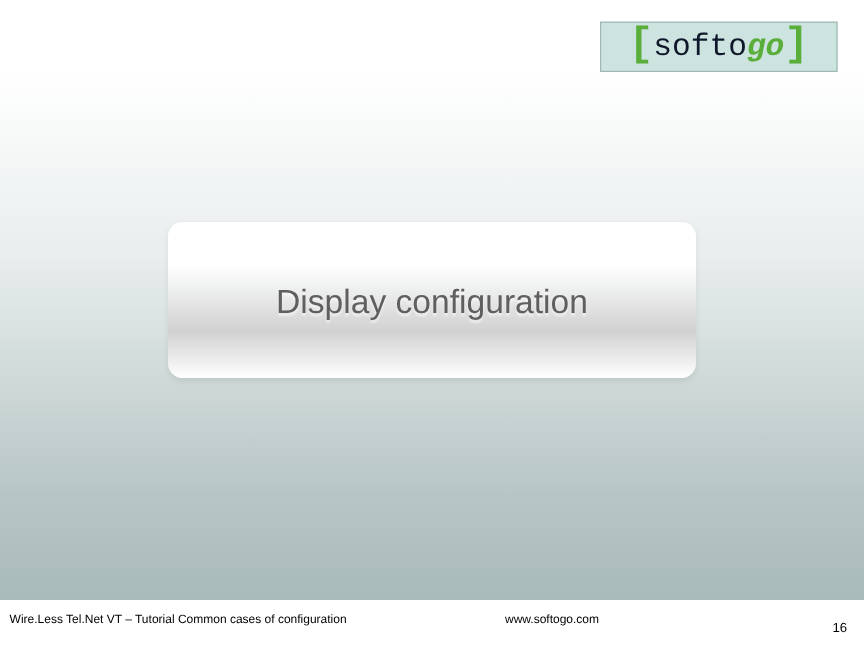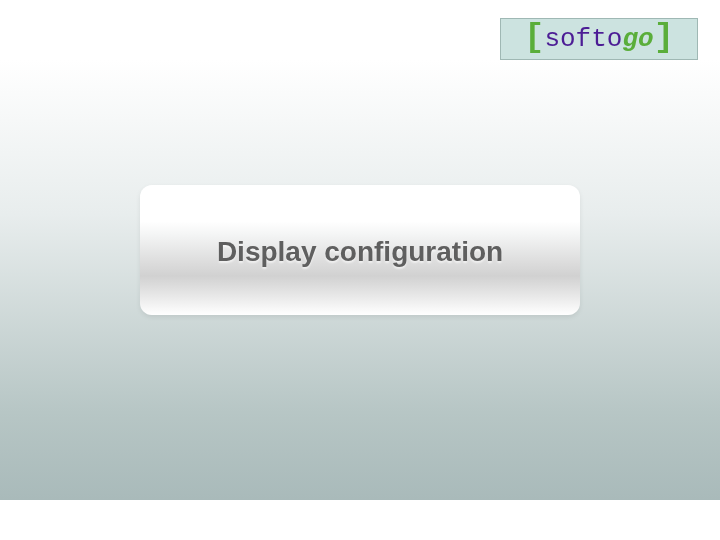--- a/index.html
+++ b/index.html
@@ -32,21 +32,21 @@
     }
     .logo-text {
       font-family: "Courier New", monospace;
       font-size: 26px;
       letter-spacing: 0;
       color: #3a3a3a;
       display: flex;
       align-items: baseline;
     }
     .logo-bracket { color: #5aae3a; font-size: 34px; font-weight: bold; line-height: 0.8; }
-    .logo-mid { color: #4c1d95; }
+    .logo-mid { color: #0f172a; }
     .logo-go { color: #5aae3a; font-weight: bold; font-style: italic; }
     .title-card {
       position: absolute;
       left: 140px;
       top: 185px;
       width: 440px;
       height: 130px;
       background: linear-gradient(to bottom,
         #ffffff 0%,
         #ffffff 28%,
@@ -56,21 +56,21 @@
         #e6e6e6 84%,
         #ffffff 100%);
       border-radius: 12px;
       box-shadow: 0 2px 5px rgba(0,0,0,0.08);
       display: flex;
       align-items: center;
       justify-content: center;
     }
     .title-text {
       font-size: 28px;
-      font-weight: bold;
+      font-weight: normal;
       color: #5f5f5f;
       text-shadow: 0 2px 2px rgba(255,255,255,0.6);
       margin-top: 4px;
     }
     .footer {
       position: absolute;
       left: 0;
       bottom: 0;
       width: 720px;
       height: 40px;
@@ -113,13 +113,18 @@
       <span class="logo-mid">to</span>
       <span class="logo-go">go</span>
       <span class="logo-bracket">]</span>
     </span>
   </div>
 
   <div class="title-card">
     <div class="title-text">Display configuration</div>
   </div>
 
+  <div class="footer">
+    <div class="footer-left">Wire.Less Tel.Net VT – Tutorial Common cases of configuration</div>
+    <div class="footer-center">www.softogo.com</div>
+    <div class="footer-page">16</div>
+  </div>
 </div>
 
 </body></html>

